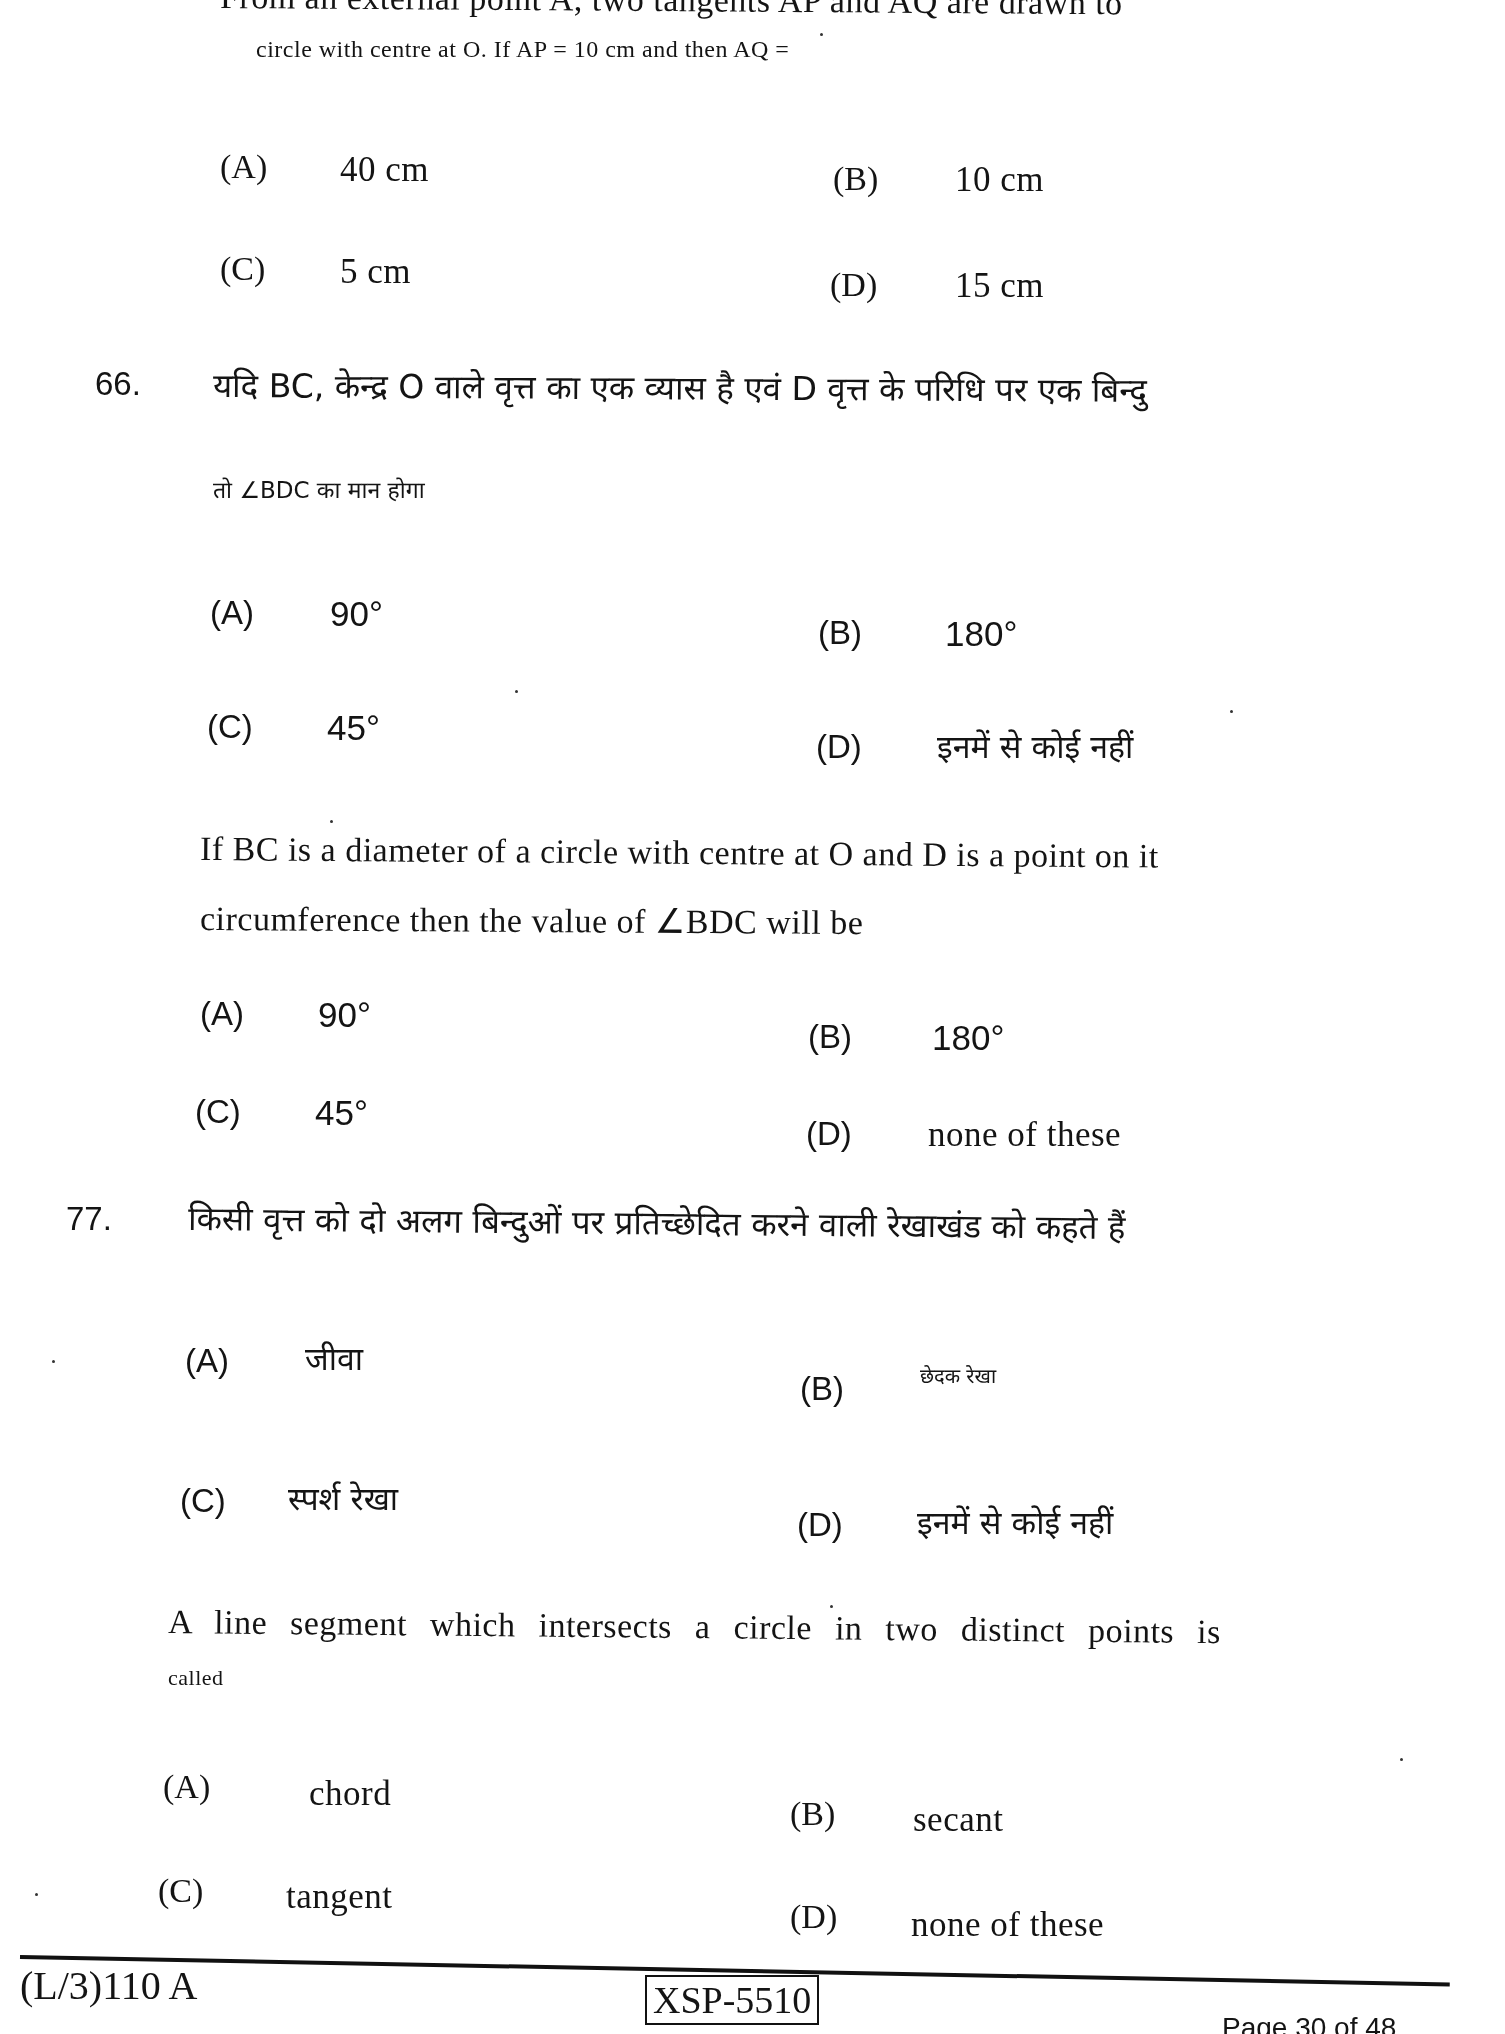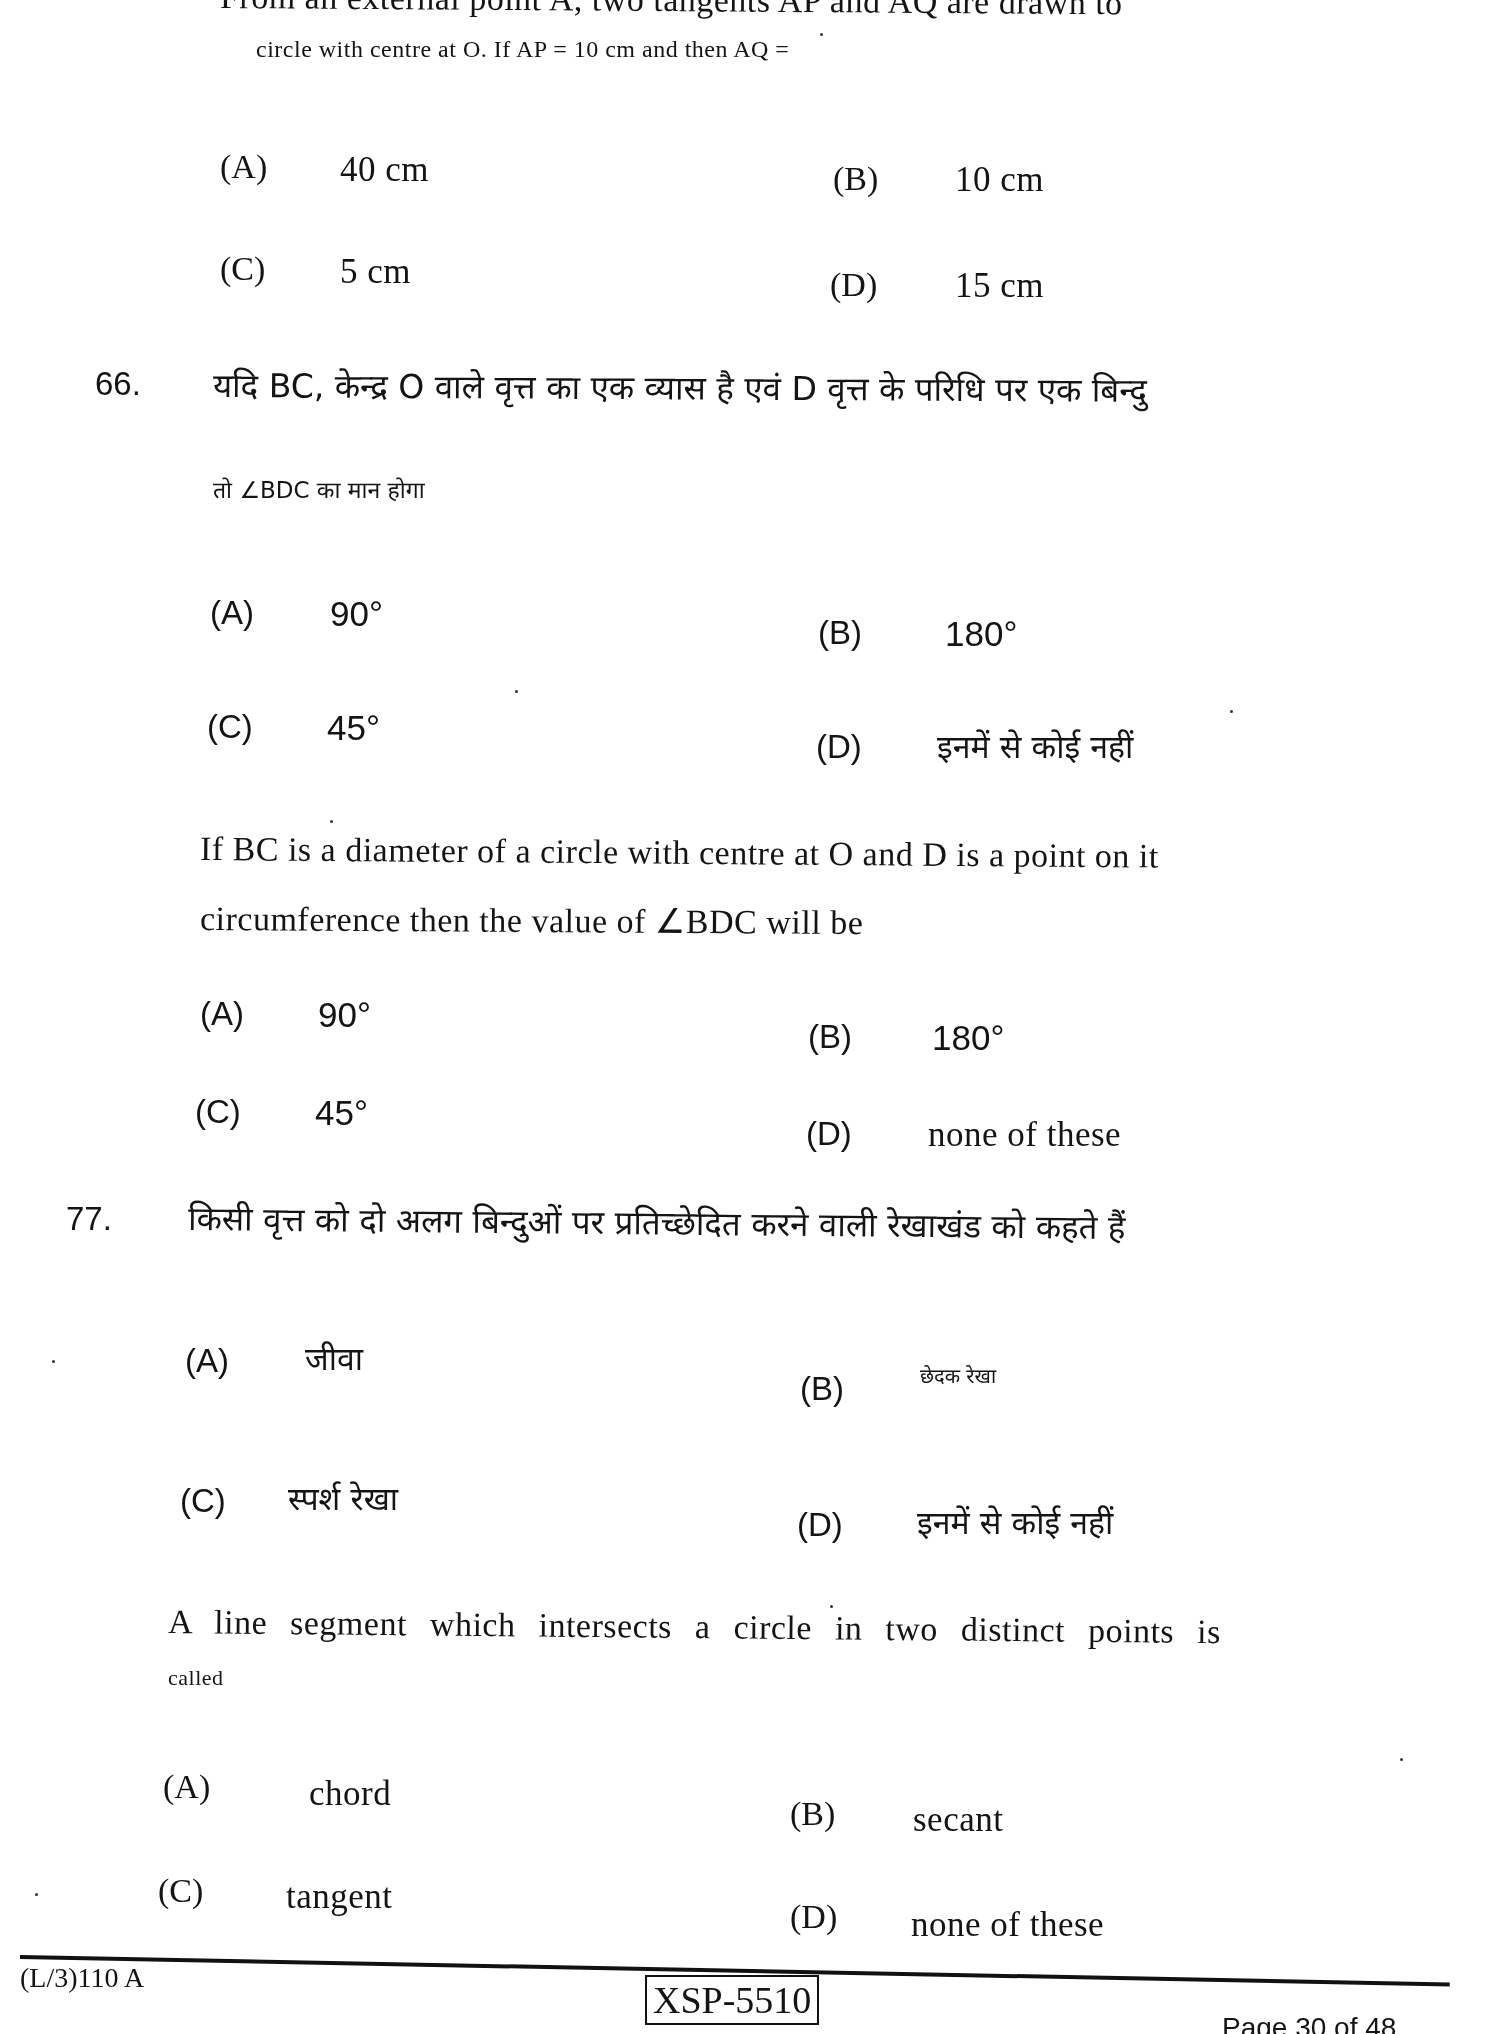--- a/index.html
+++ b/index.html
@@ -41,21 +41,21 @@
       padding: 0 6px;
       font-family: "Liberation Serif", serif;
       font-size: 38px;
       line-height: 46px;
     }
     .paper-id {
       position: absolute;
       left: 20px;
       top: 1962px;
       font-family: "Liberation Serif", serif;
-      font-size: 28px;
+      font-size: 40px;
     }
     .page-num {
       position: absolute;
       left: 1222px;
       top: 2012px;
       font-family: "Liberation Sans", sans-serif;
       font-size: 28px;
     }
     .speck {
       position: absolute;

